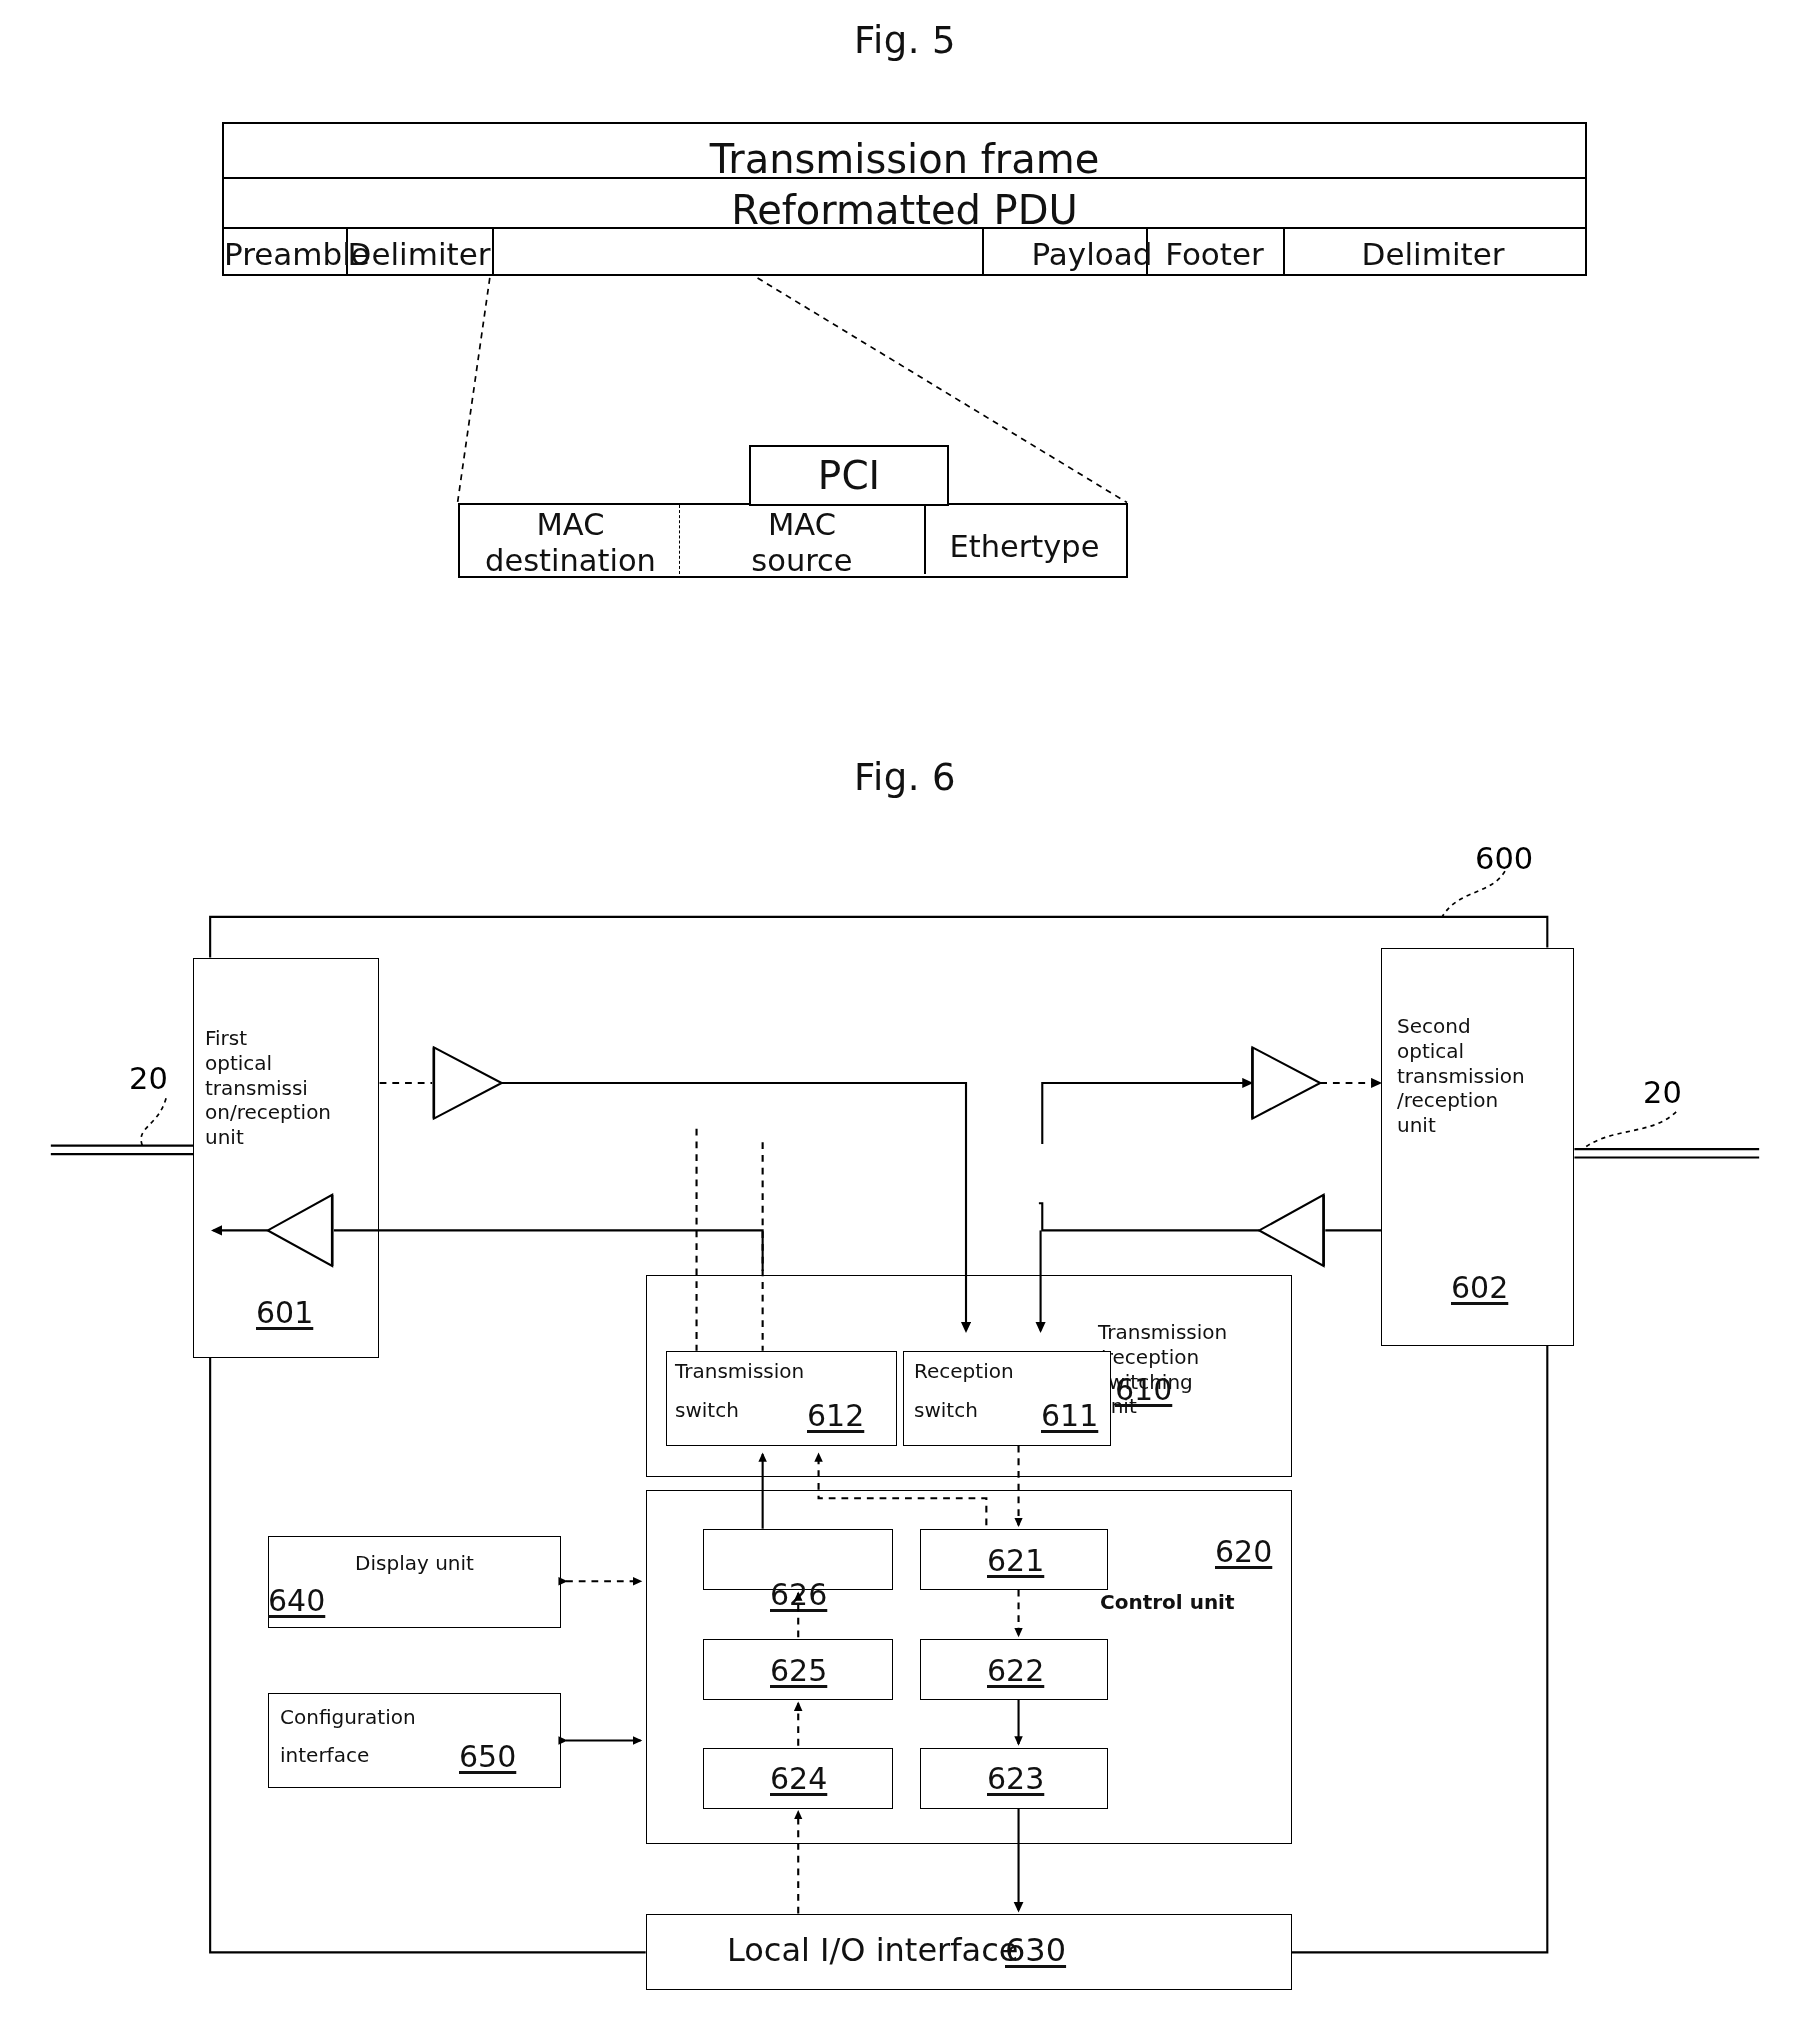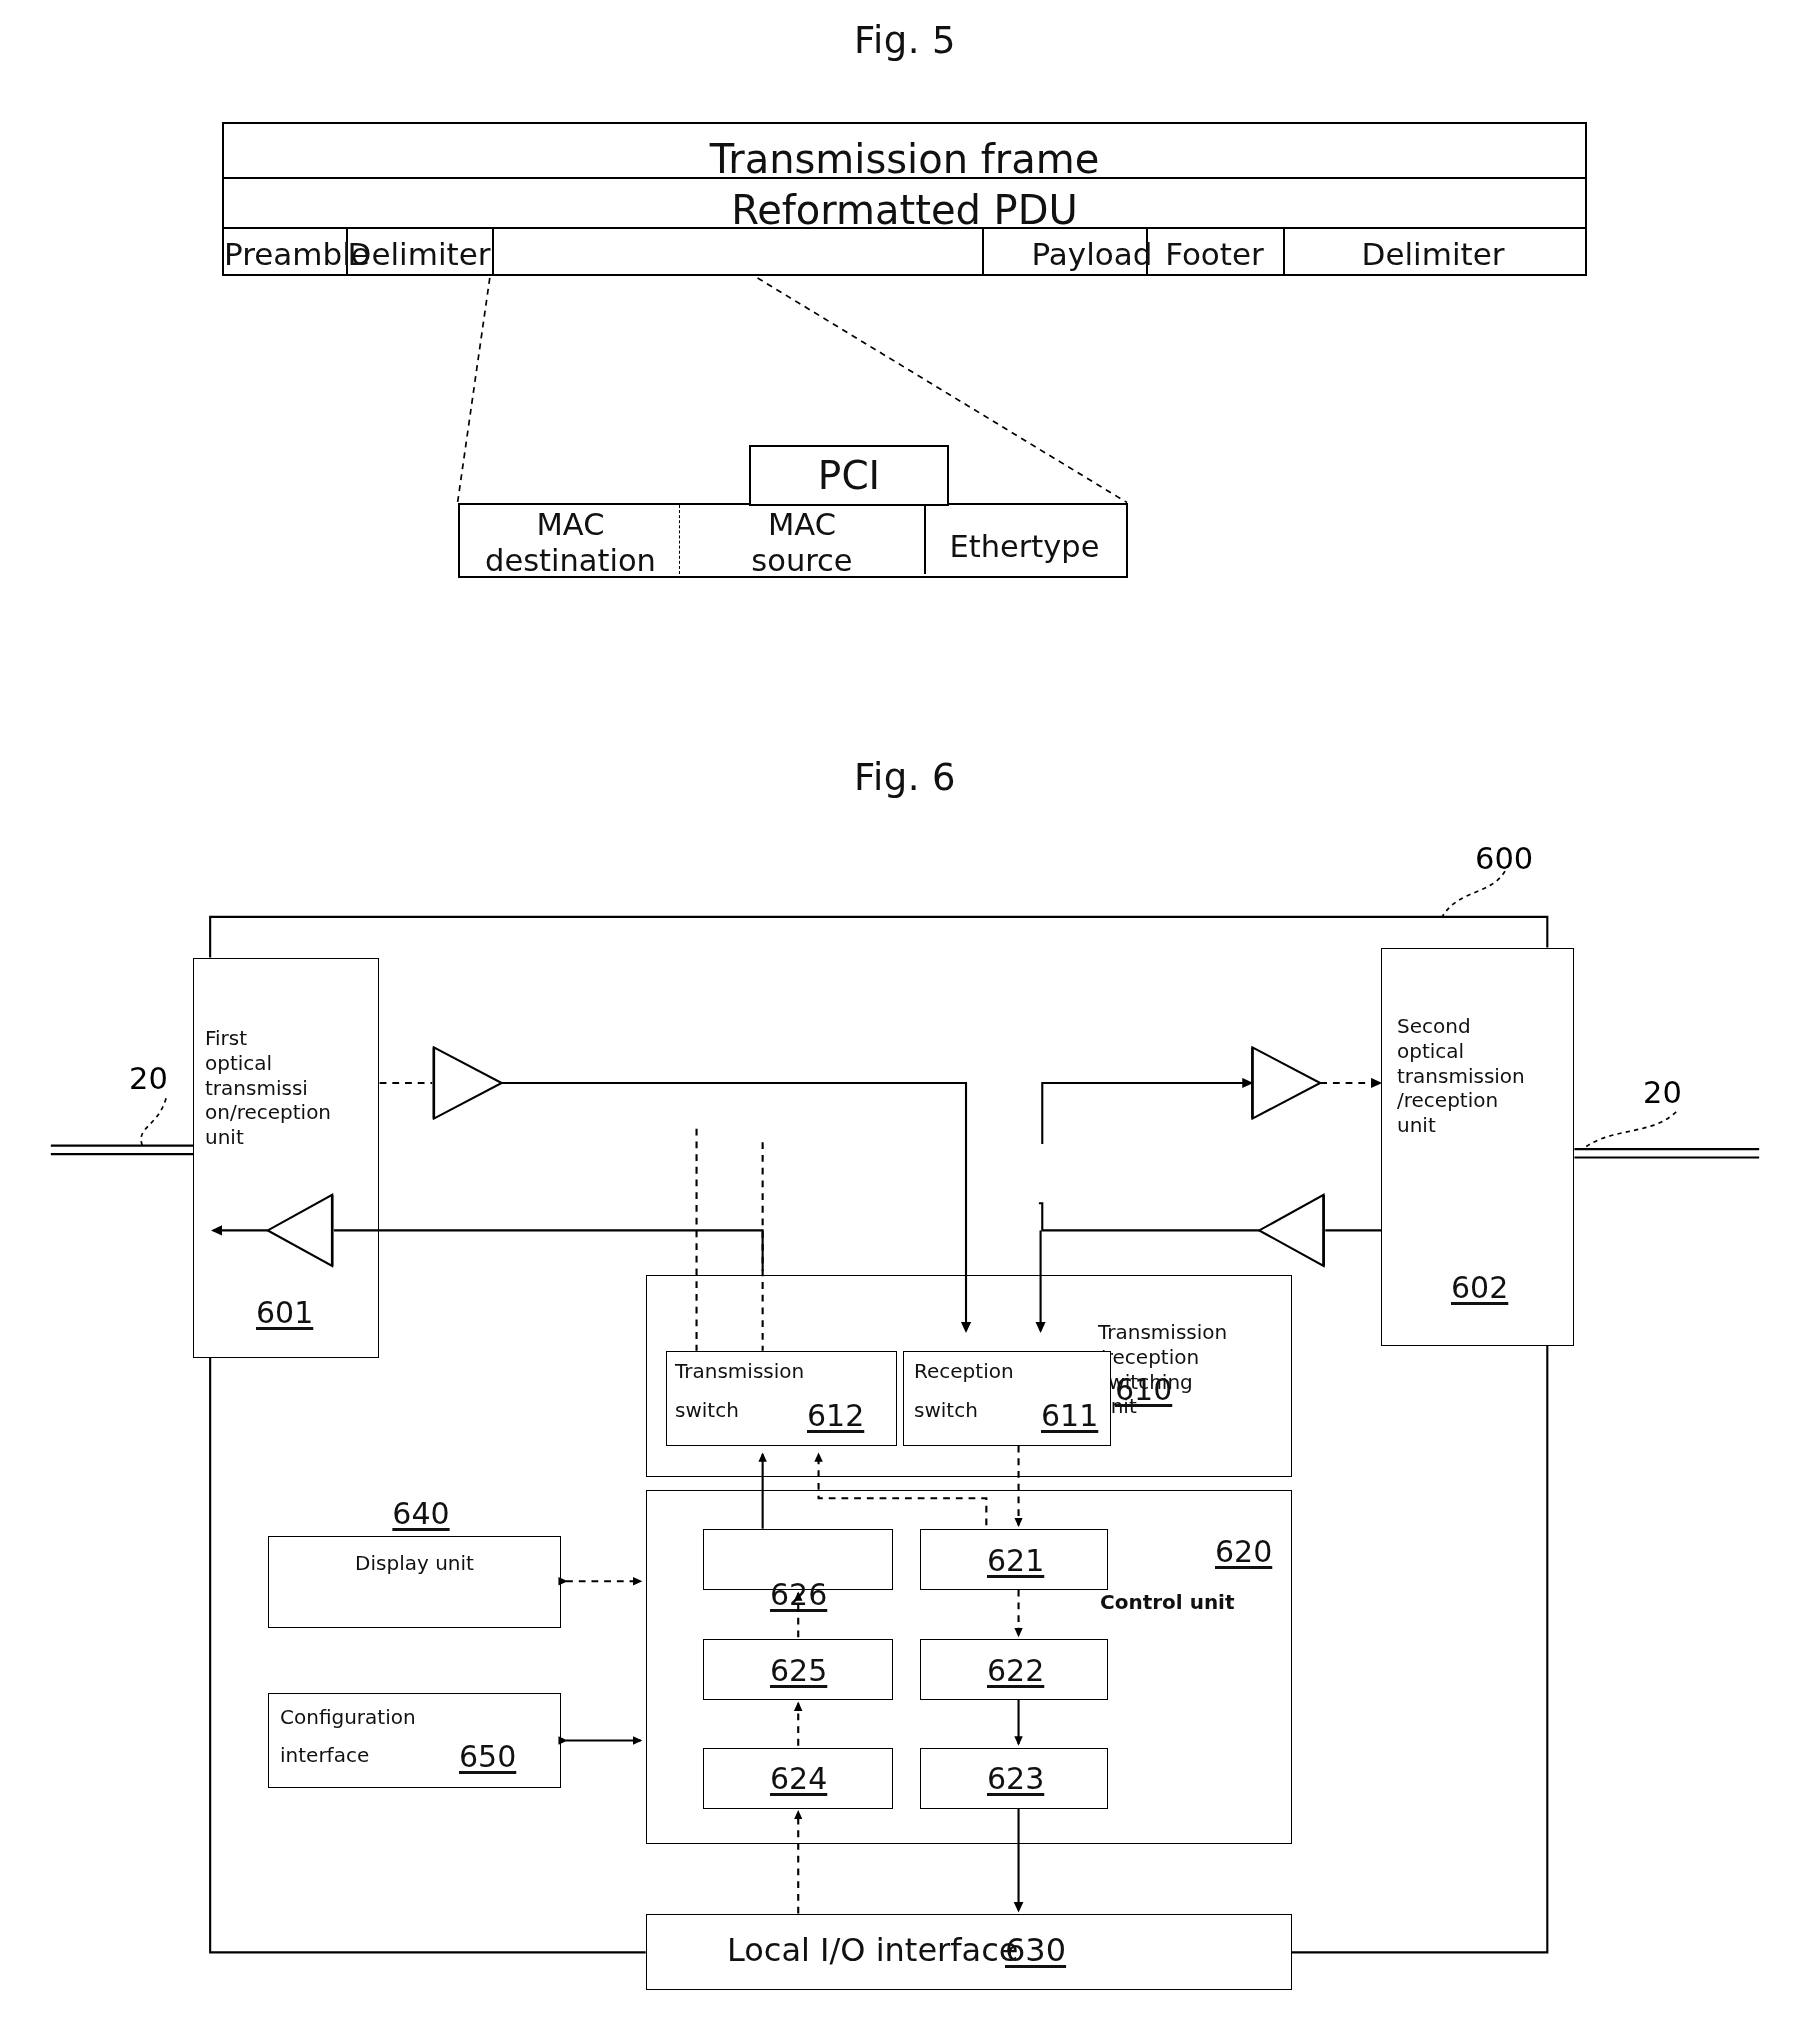--- a/index.html
+++ b/index.html
@@ -241,21 +241,21 @@
   <div class="numlabel" style="left:987px;top:1653px;">622</div>
 
   <div class="dbox" style="left:703px;top:1748px;width:190px;height:61px;"></div>
   <div class="numlabel" style="left:770px;top:1761px;">624</div>
 
   <div class="dbox" style="left:920px;top:1748px;width:188px;height:61px;"></div>
   <div class="numlabel" style="left:987px;top:1761px;">623</div>
 
   <div class="dbox" style="left:268px;top:1536px;width:293px;height:92px;"></div>
   <div class="boxlabel" style="left:268px;top:1551px;width:293px;text-align:center;">Display unit</div>
-  <div class="numlabel" style="left:268px;top:1496px;width:306px;text-align:center;">640</div>
+  <div class="numlabel" style="left:268px;top:1583px;width:306px;">640</div>
 
   <div class="dbox" style="left:268px;top:1693px;width:293px;height:95px;"></div>
   <div class="boxlabel" style="left:280px;top:1705px;">Configuration</div>
   <div class="boxlabel" style="left:280px;top:1743px;">interface</div>
   <div class="numlabel" style="left:459px;top:1739px;">650</div>
 
   <div class="dbox" style="left:646px;top:1914px;width:646px;height:76px;"></div>
   <div class="boxlabel" style="left:727px;top:1931px;font-size:32px;">Local I/O interface</div>
   <div class="numlabel" style="left:1005px;top:1931px;font-size:32px;">630</div>
 

